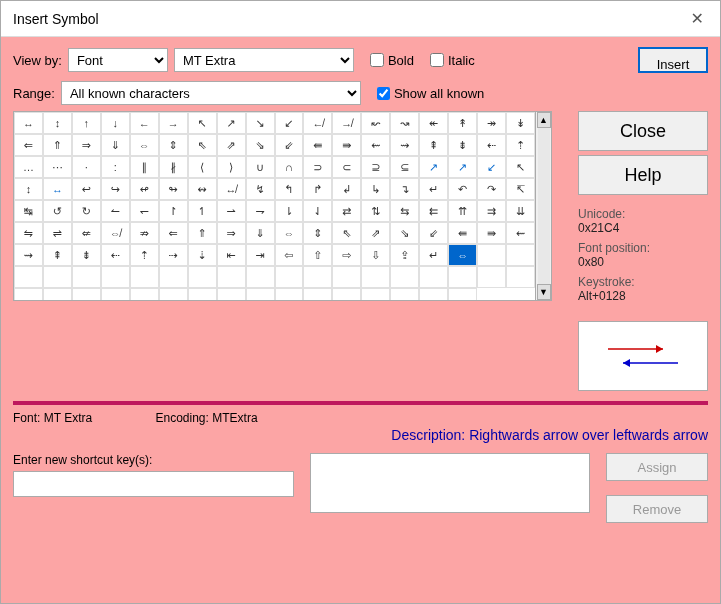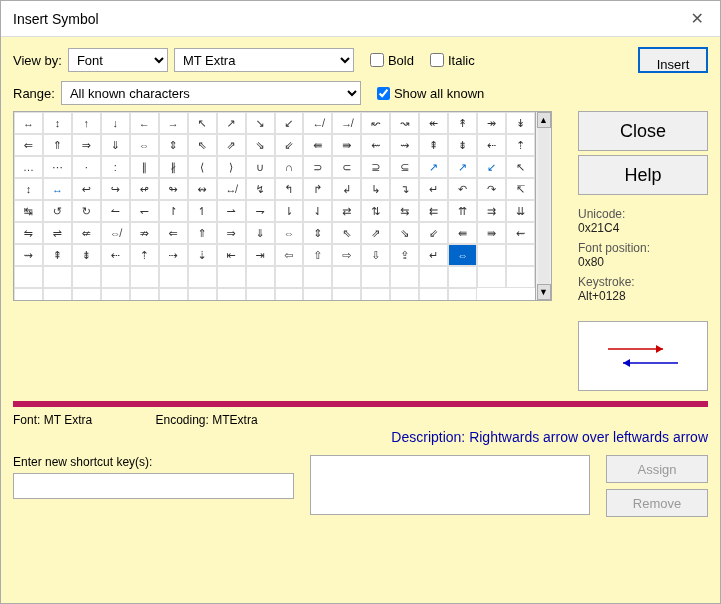--- a/index.html
+++ b/index.html
@@ -6,21 +6,21 @@
     body {
       background: #f0f0f0;
       font-family: 'Segoe UI', Tahoma, Geneva, Verdana, sans-serif;
       font-size: 13px;
       display: flex;
       align-items: center;
       justify-content: center;
       min-height: 100vh;
     }
     .dialog {
-      background: #fef9c3;
+      background: #fca5a5;
       border: 1px solid #aaa;
       box-shadow: 3px 3px 10px rgba(0,0,0,0.3);
       width: 721px;
       min-height: 604px;
       position: relative;
     }
     .title-bar {
       background: #fff;
       border-bottom: 1px solid #ddd;
       padding: 8px 12px;
@@ -194,21 +194,21 @@
       display: flex;
       align-items: center;
       justify-content: center;
       overflow: hidden;
     }
 
     
     .bottom-section {
       margin-top: 10px;
       padding-top: 6px;
-      border-top: 6px solid #be185d;
+      border-top: 4px solid #be185d;
     }
     .font-info {
       font-size: 12px;
       margin-bottom: 2px;
     }
     .description {
       font-size: 14px;
       color: #0000aa;
       margin-bottom: 10px;
       text-align: right;
@@ -235,21 +235,21 @@
       height: 26px;
       border: 1px solid #aaa;
       background: white;
       font-size: 12px;
       padding: 0 4px;
     }
 
     .assign-remove-col {
       display: flex;
       flex-direction: column;
-      gap: 6px;
+      gap: 14px;
       justify-content: flex-end;
       width: 102px;
     }
     .btn-assign, .btn-remove {
       height: 28px;
       border: 1px solid #aaa;
       background: #f0f0f0;
       font-size: 13px;
       cursor: pointer;
       width: 100%;

